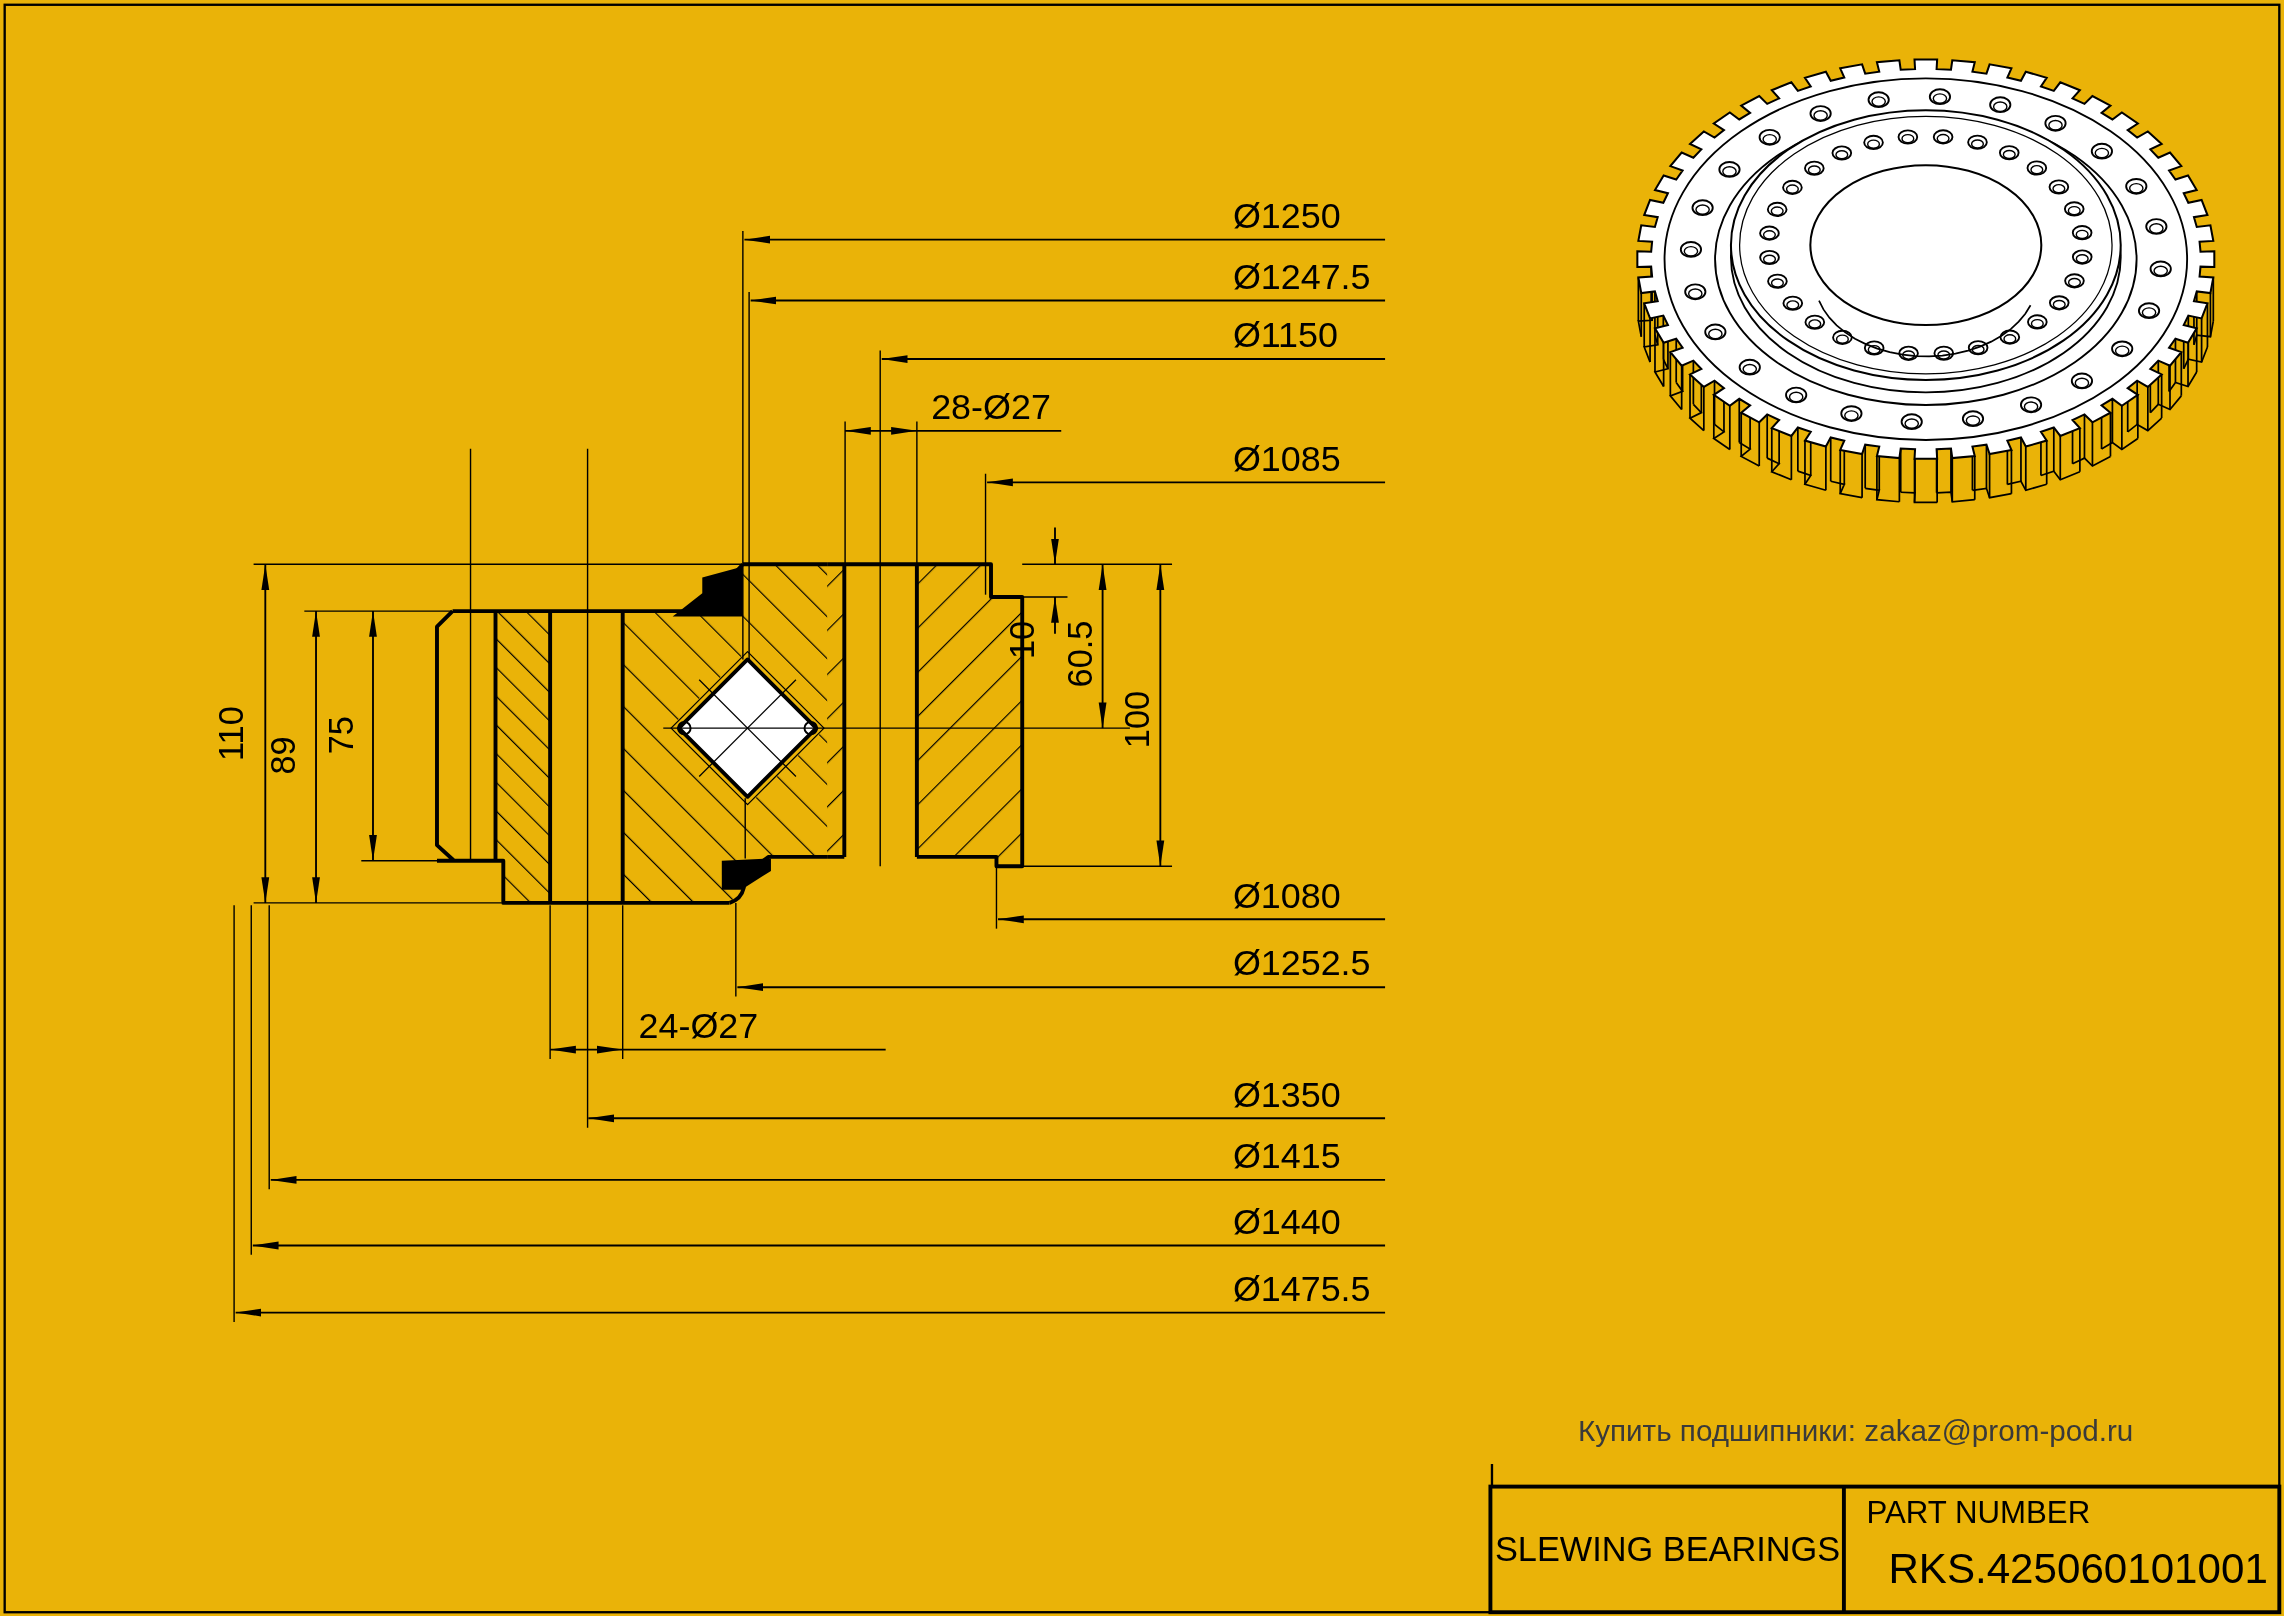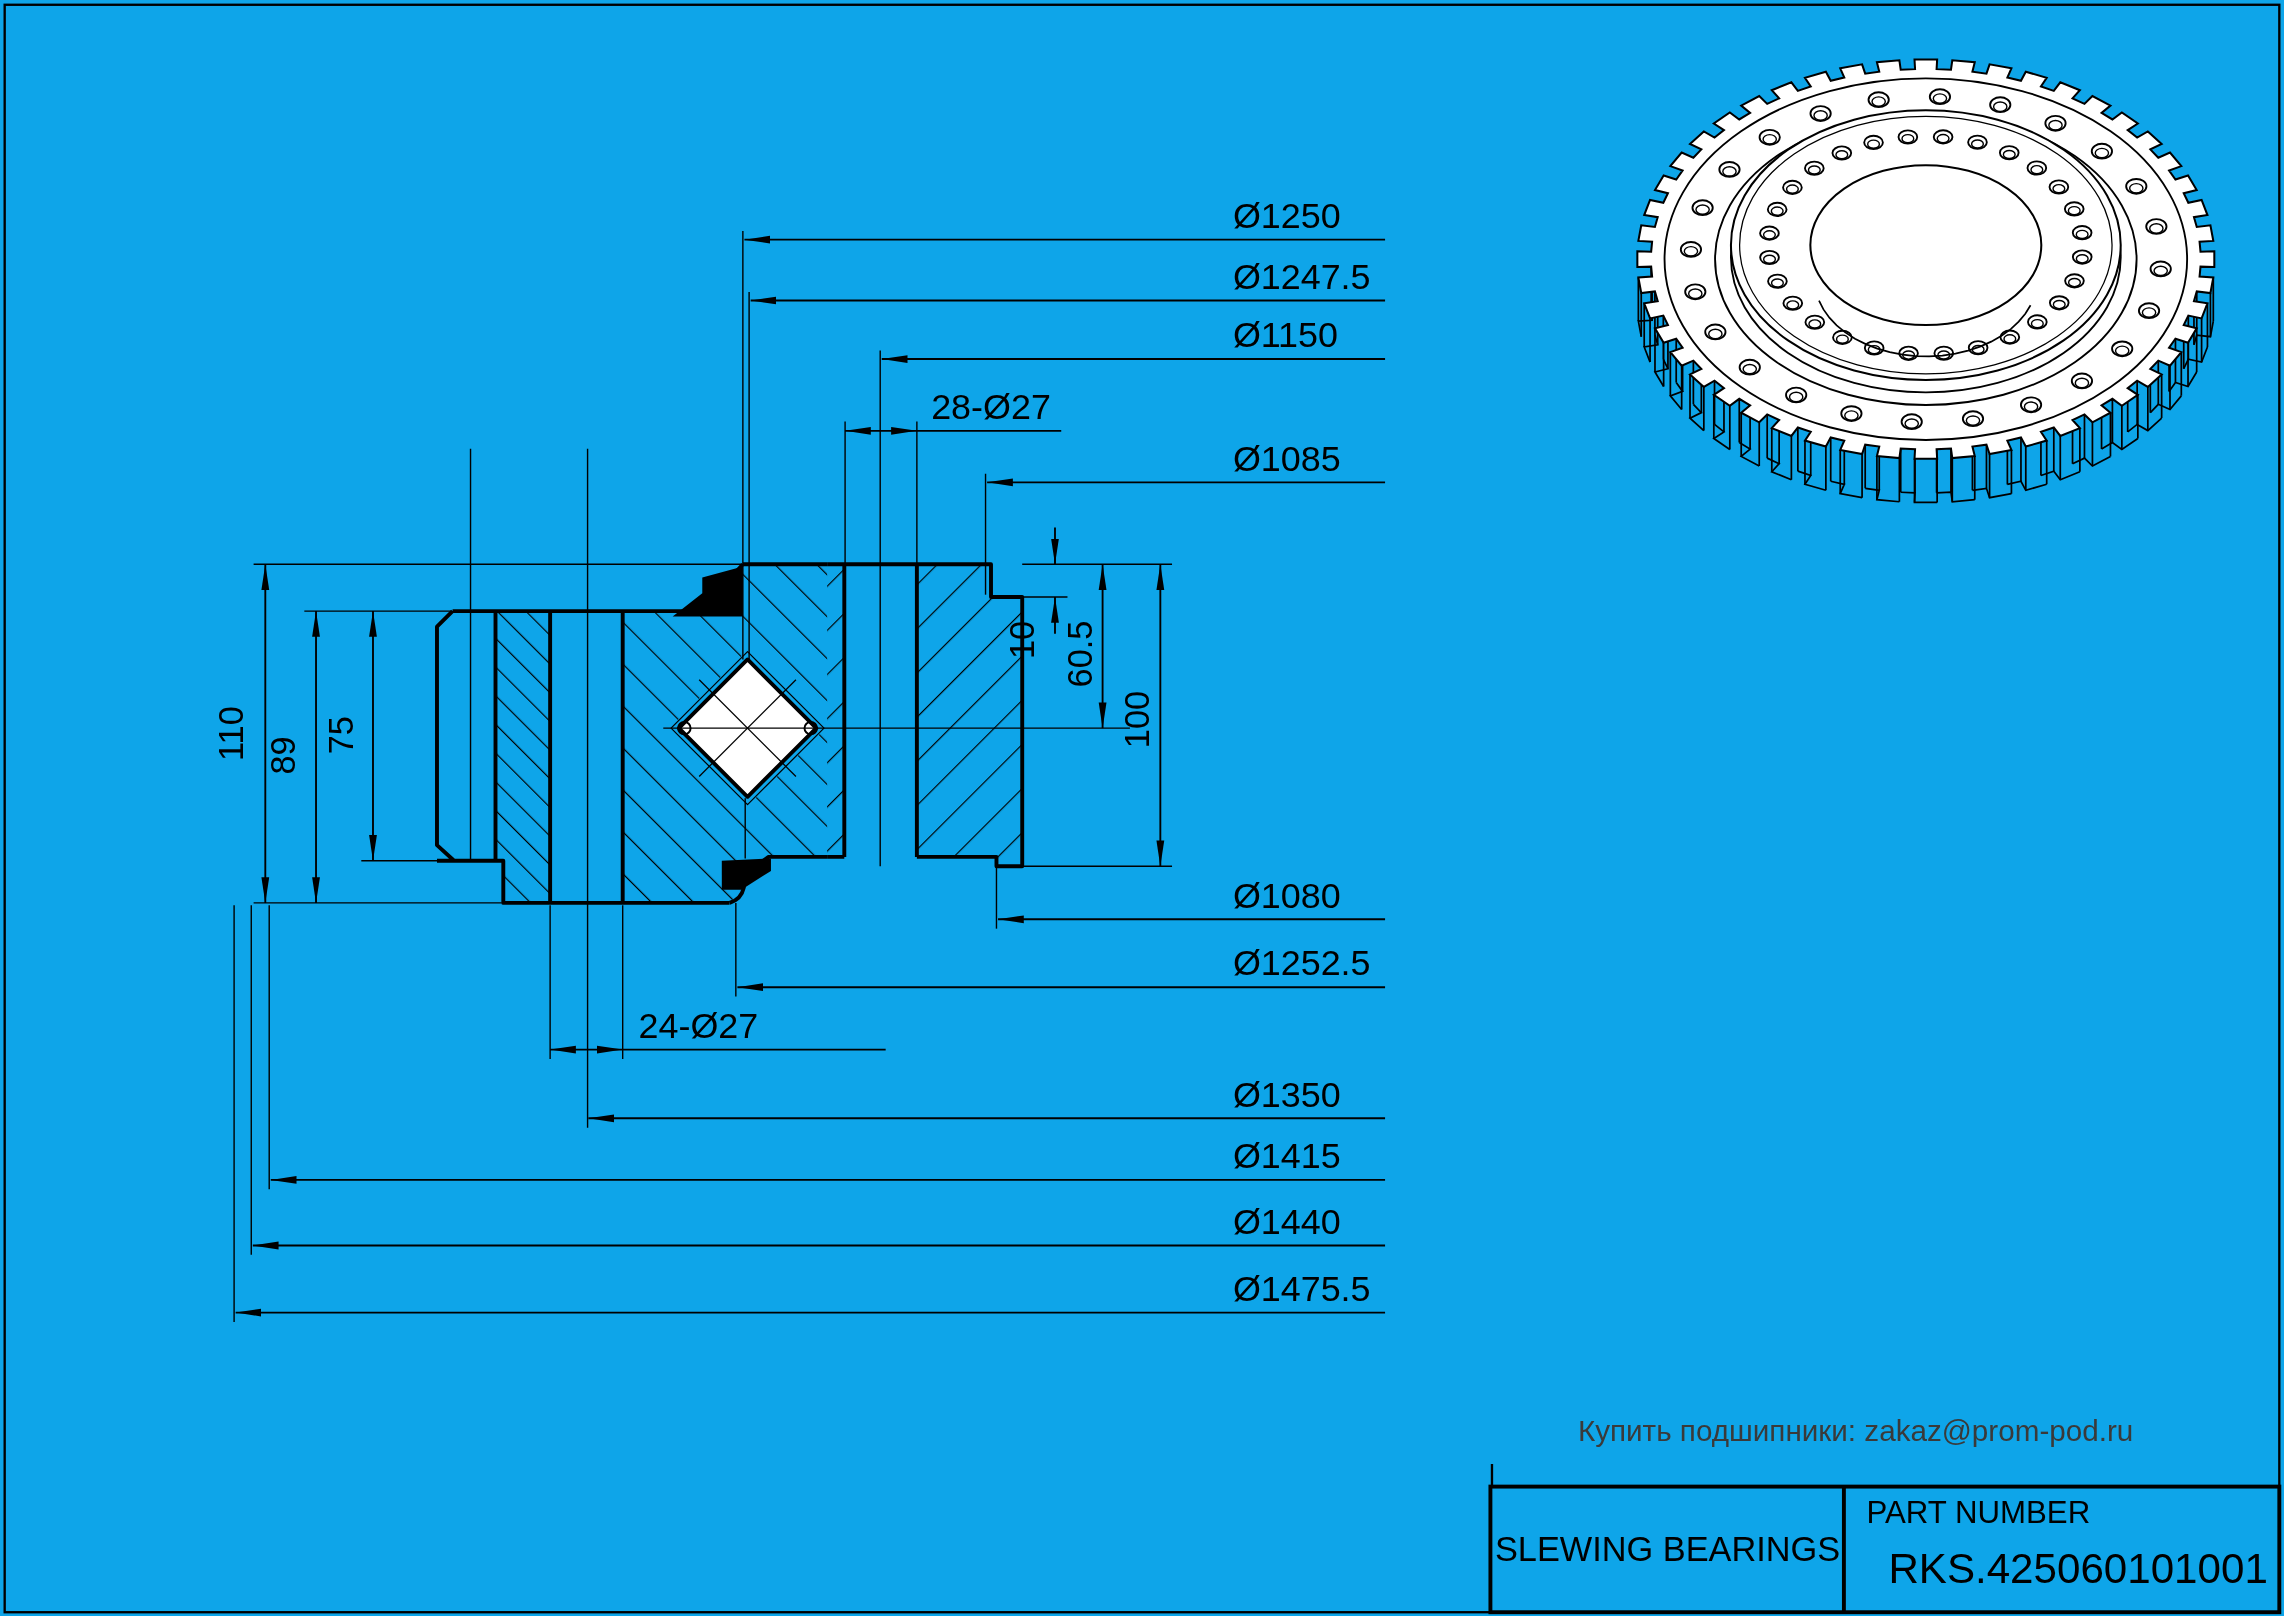--- a/index.html
+++ b/index.html
@@ -1,16 +1,16 @@
 <!DOCTYPE html>
 <html style="font-size:12.5px"><head>
 <meta charset="utf-8">
 <style>
   html,body{margin:0;padding:0;background:#ffffff;}
-  .page{position:relative;width:2284px;height:1617px;background:#0ea5e9;overflow:hidden;
+  .page{position:relative;width:2284px;height:1617px;background:#eab308;overflow:hidden;
         font-family:"Liberation Sans", sans-serif;}
   svg{display:block;}
   svg text{font-family:"Liberation Sans", sans-serif;fill:#000;}
   .dimtxt{font-size:46px;}
   .smalltxt{font-size:44px;}
   .contact{font-size:38px;fill:#3a3a3a;}
   .tb1{font-size:44px;}
   .tb2{font-size:40px;}
   .tb3{font-size:54px;}
 </style>

